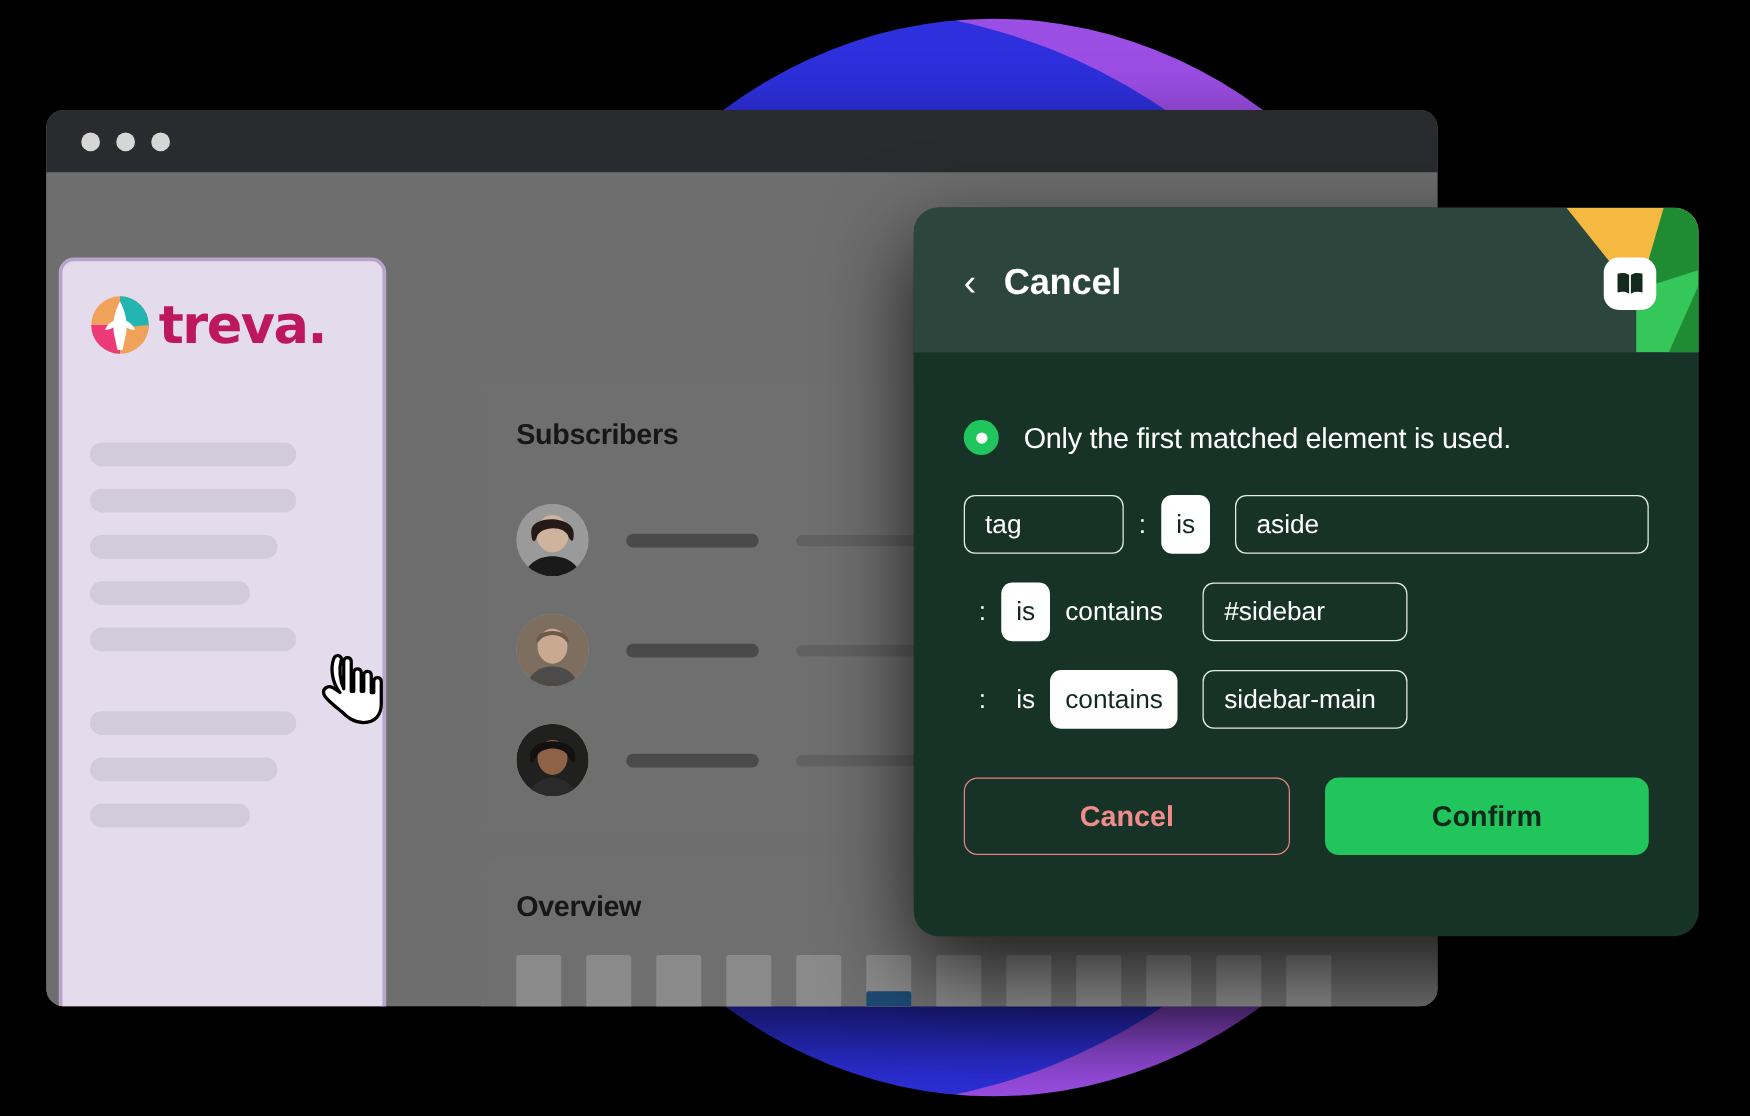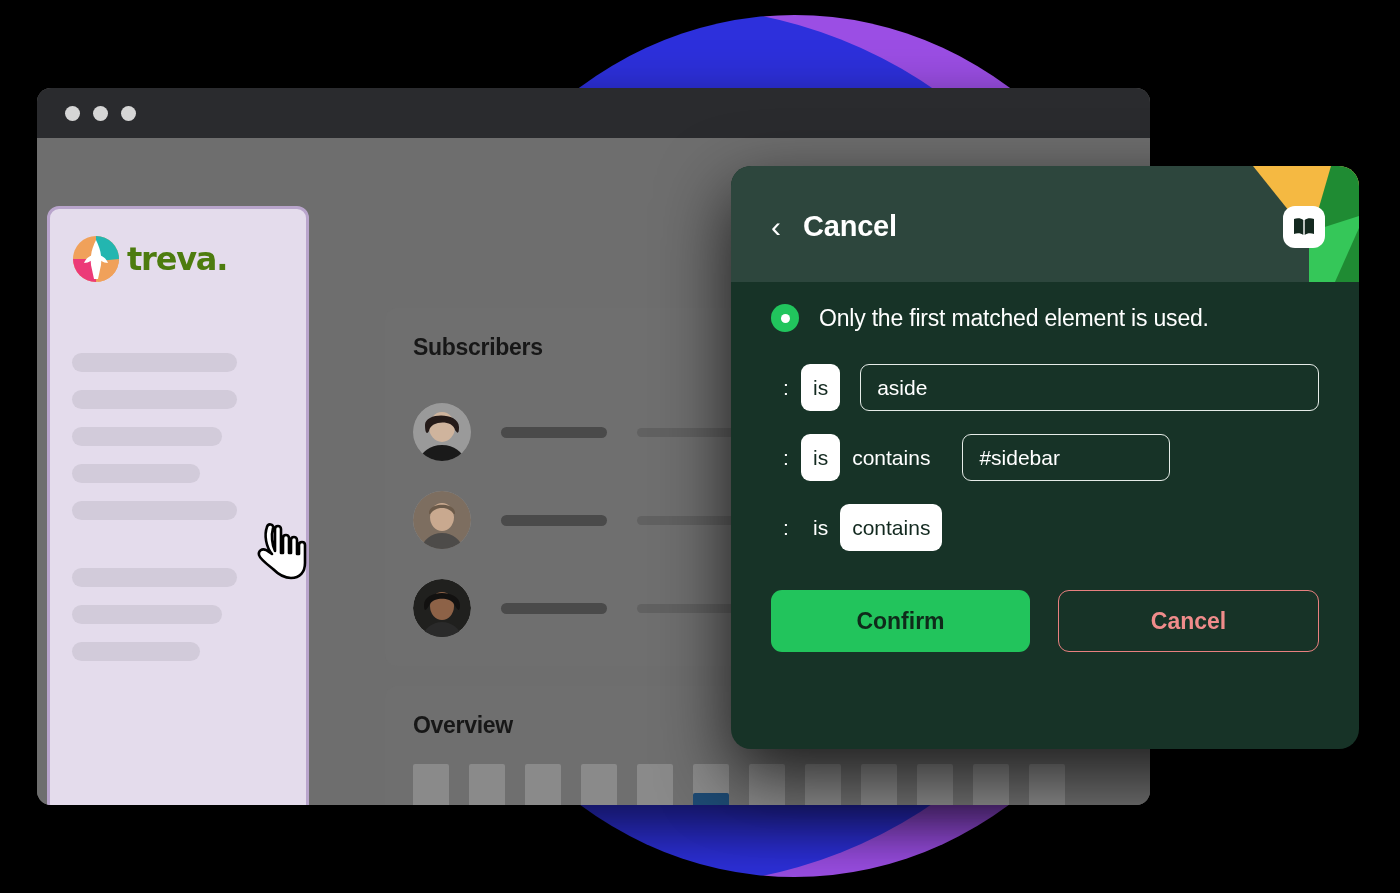--- a/index.html
+++ b/index.html
@@ -39,21 +39,21 @@
   #browser-body { position:relative; height:667px; background:#6e6e6e; }
 
   
   #sidebar {
     position:absolute; left:10px; top:68px; width:262px; height:634px;
     background:#e4dcec; border:3px solid #b9a5cc; border-radius:12px;
     padding:26px 22px;
   }
   #logo-row { display:flex; align-items:center; gap:7px; margin-bottom:70px; }
   #logo-mark { width:48px; height:48px; position:relative; border-radius:50%; overflow:hidden; flex:none; }
-  #logo-text { font-size:32px; font-weight:bold; color:#4d7c0f; letter-spacing:-1.2px; font-family:"DejaVu Sans", sans-serif; }
+  #logo-text { font-size:42px; font-weight:bold; color:#be185d; letter-spacing:-1.2px; font-family:"DejaVu Sans", sans-serif; }
   .skeleton { height:19px; border-radius:10px; background:#d2cbda; margin-bottom:18px; }
   .skel-gap { margin-bottom:48px; }
 
   
   #cursor { position:absolute; left:200px; top:312px; width:62px; height:68px; }
 
   
   .card {
     position:absolute; background:#6f6f6f; border-radius:12px;
   }
@@ -85,21 +85,21 @@
   #dlg-header-row { display:flex; align-items:center; gap:22px; padding:44px 0 0 40px; }
   #back-chevron { font-size:30px; color:#ffffff; line-height:1; }
   #dlg-title { font-size:29px; font-weight:bold; color:#fff; letter-spacing:-.2px; }
   
   #corner { position:absolute; right:0; top:0; width:124px; height:116px; }
   #corner-book {
     position:absolute; right:34px; top:40px; width:42px; height:42px;
     background:#fff; border-radius:12px; display:flex; align-items:center; justify-content:center;
   }
 
-  #dlg-body { padding:22px 40px 0 40px; }
+  #dlg-body { padding:54px 40px 0 40px; }
   #radio-row { display:flex; align-items:center; gap:20px; margin-bottom:32px; }
   #radio {
     width:28px; height:28px; border-radius:50%; background:#21c55d;
     display:flex; align-items:center; justify-content:center; flex:none;
   }
   #radio i { width:9px; height:9px; border-radius:50%; background:#fff; display:block; }
   #radio-label { font-size:23px; color:#fff; letter-spacing:-.2px; }
 
   .rule-row { display:flex; align-items:center; margin-bottom:23px; }
   .field-box {
@@ -107,21 +107,21 @@
     display:flex; align-items:center; padding:0 16px;
     font-size:21px; color:#fff;
   }
   .attr-box { width:128px; }
   .colon { width:30px; text-align:center; font-size:21px; color:#fff; }
   .op {
     font-size:21px; color:#fff; padding:0 12px; height:47px; display:flex; align-items:center; border-radius:9px;
   }
   .op.active { background:#ffffff; color:#12291f; font-weight:normal; }
   .val-box { flex:1; margin-left:20px; }
-  .val-box.short { flex:none; width:208px; }
+  .val-box.short { flex:none; width:164px; }
 
   #btn-row { display:flex; gap:28px; padding:16px 40px 0 40px; }
   .btn { flex:1; height:62px; border-radius:11px; display:flex; align-items:center; justify-content:center; font-size:23px; font-weight:bold; }
   #btn-cancel { border:1.5px solid #e8807f; color:#f08c8b; background:transparent; }
   #btn-confirm { background:#22c45c; color:#0f2a1a; }
 </style>
 </head>
 <body>
 
 <div id="stage">
@@ -274,20 +274,23 @@
     <div id="dlg-body">
 
       <div id="radio-row">
         <span id="radio">
             <i></i>
           </span>
         <span id="radio-label">Only the first matched element is used.</span>
       </div>
 
       <div class="rule-row">
+        <div class="field-box attr-box">
+          <span>tag</span>
+        </div>
         <div class="colon">:</div>
         <div class="op active">
           <span>is</span>
         </div>
         <div class="field-box val-box">
           <span>aside</span>
         </div>
       </div>
 
       <div class="rule-row">
@@ -304,22 +307,25 @@
       </div>
 
       <div class="rule-row">
         <div class="colon">:</div>
         <div class="op">
           <span>is</span>
         </div>
         <div class="op active">
           <span>contains</span>
         </div>
+        <div class="field-box val-box short">
+          <span>sidebar-main</span>
+        </div>
       </div>
     </div>
 
     <div id="btn-row">
+      <div class="btn" id="btn-cancel">Cancel</div>
       <div class="btn" id="btn-confirm">Confirm</div>
-      <div class="btn" id="btn-cancel">Cancel</div>
     </div>
   </div>
 
 </div>
 
 </body></html>

